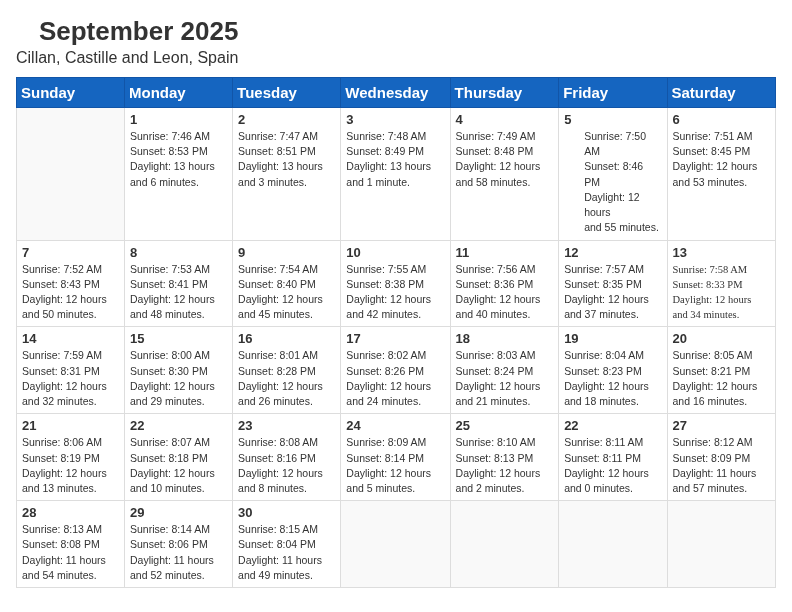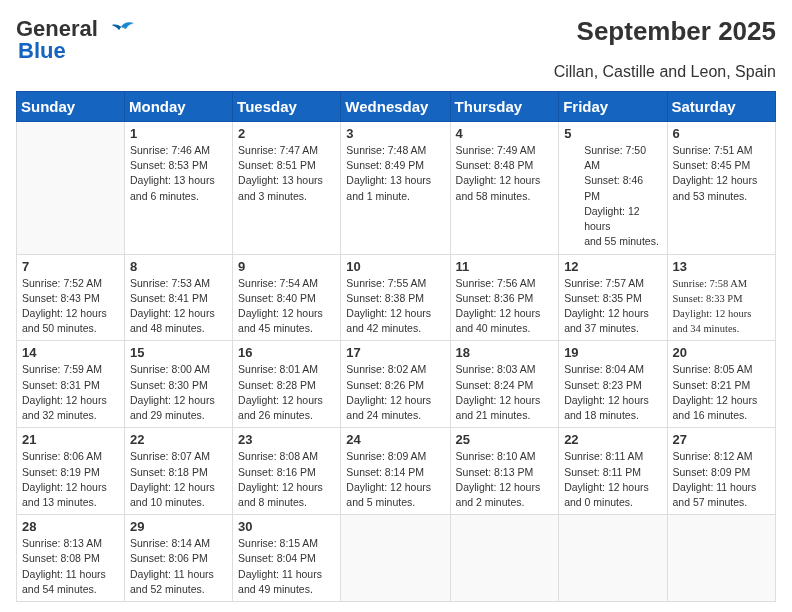--- a/index.html
+++ b/index.html
@@ -30,21 +30,21 @@
       text-align: right;
     }
     .month-title {
       font-size: 26px;
       font-weight: bold;
       color: #333;
     }
     .location-title {
       font-size: 16px;
       color: #333;
-      margin-top: 16px;
+      margin-top: 2px;
     }
     .calendar {
       width: 100%;
       border-collapse: collapse;
       border: 1px solid #ccc;
     }
     .calendar th {
       background: #1565c0;
       color: #fff;
       font-size: 15px;
@@ -73,33 +73,20 @@
     .day-info {
       font-size: 10.5px;
       color: #333;
       line-height: 1.45;
     }
   </style>
 </head>
 <body>
 
 <div class="header">
-  <div class="logo">
-    <div class="logo-row">
-      <span style="font-size:22px;font-weight:bold;color:#333;">
-        General
-        <svg width="30" height="22" viewBox="0 0 30 22" style="vertical-align:middle;margin-left:2px;">
-          <path d="M15,8 C17,4 22,2 28,4 C24,5 21,7 20,10 C18,8 16,8 15,8Z" fill="#1a87d1"></path>
-          <path d="M15,8 C13,6 10,5 6,6 C9,7 12,9 13,11 C14,9 15,8 15,8Z" fill="#1a87d1"></path>
-          <path d="M28,4 C26,6 22,8 20,10 L15,8 L13,11 C12,9 9,7 6,6 C10,5 14,7 15,8 C16,8 18,8 20,10Z" fill="#0d5fa0"></path>
-        </svg>
-      </span>
-    </div>
-    <div style="font-size:22px;font-weight:bold;color:#1565c0;margin-top:-4px;margin-left:2px;">Blue</div>
-  </div>
   <div class="title-area">
     <div class="month-title">September 2025</div>
     <div class="location-title">Cillan, Castille and Leon, Spain</div>
   </div>
 </div>
 
 <table class="calendar">
   <thead>
     <tr>
     <th>Sunday</th>

